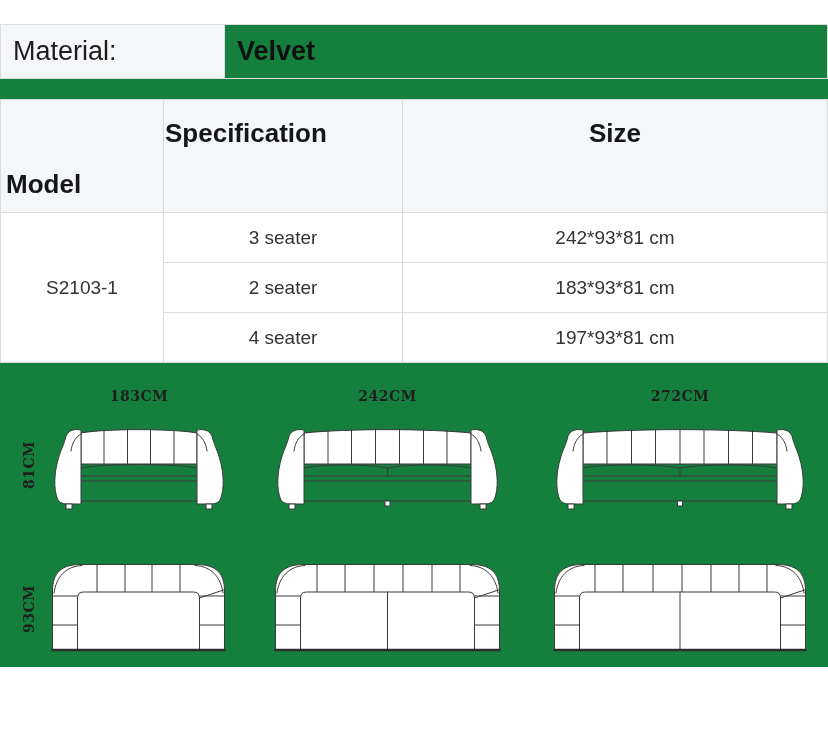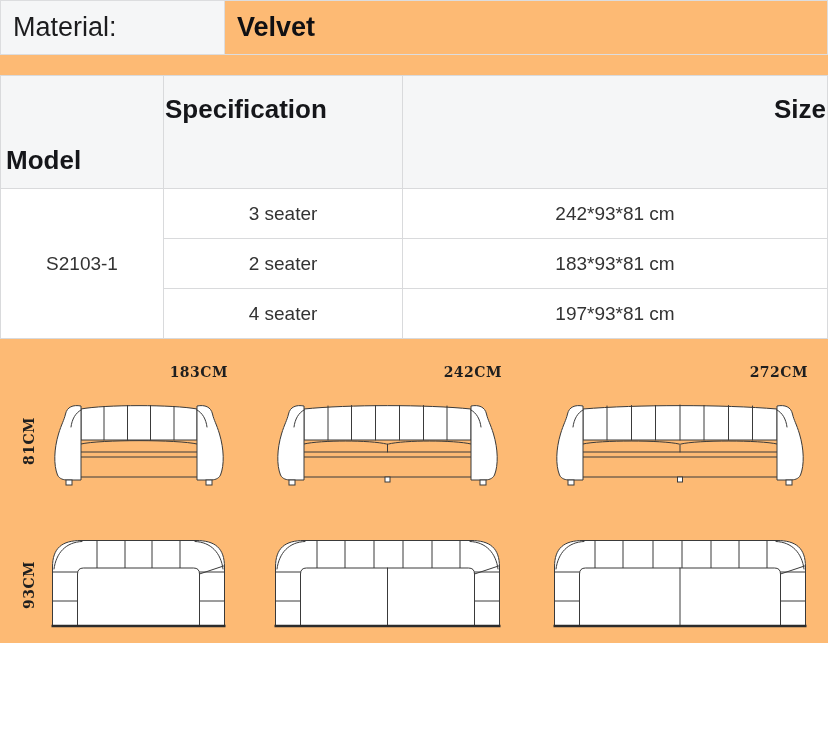--- a/index.html
+++ b/index.html
@@ -1,46 +1,46 @@
 <!DOCTYPE html>
 <html><head>
 <meta charset="utf-8">
 <style>
   html,body{margin:0;padding:0;background:#fff;}
   .page{
-    position:relative;width:828px;height:643px;background:#fdba74;
-    font-family:"Liberation Sans", sans-serif;overflow:hidden;
+    position:relative;width:828px;height:643px;background:#15803d;
+    font-family:"Liberation Sans", sans-serif;overflow:hidden;margin-top:24px;
   }
 
   
   .material-table{position:absolute;left:0;top:0;width:828px;border-collapse:collapse;}
   .material-table td{border:1px solid #dcdddf;height:51px;vertical-align:middle;}
   .mat-label{width:210px;background:#f5f6f7;padding-left:12px;font-size:27px;color:#1c1c1e;}
   .mat-value{padding-left:12px;font-size:27px;font-weight:bold;color:#101013;}
 
   
   .spec-table{position:absolute;left:0;top:75px;width:828px;border-collapse:collapse;table-layout:fixed;}
   .spec-table th,.spec-table td{border:1px solid #d9dadc;}
   .spec-table th{background:#f5f6f7;height:93px;font-size:26px;color:#15161a;font-weight:bold;}
   .th-model{width:157px;text-align:left;vertical-align:bottom;padding:0 0 12px 5px;}
   .th-spec{width:236px;text-align:left;vertical-align:top;padding-top:18px;}
-  .th-size{text-align:right;vertical-align:top;padding-top:18px;}
+  .th-size{text-align:center;vertical-align:top;padding-top:18px;}
   .spec-table tbody td{height:47px;text-align:center;vertical-align:middle;font-size:19px;color:#333333;background:#ffffff;}
   .model-cell{font-size:19px;color:#333333;}
 
   
   .diagram-svg{position:absolute;display:block;}
   .ln{fill:none;stroke:#3a3a3a;stroke-width:2;stroke-linecap:round;stroke-linejoin:round;}
   .fillw{fill:#ffffff;stroke:#3a3a3a;stroke-width:2;stroke-linejoin:round;}
   .heavy{fill:none;stroke:#2c2c2c;stroke-width:5;}
   .foot{fill:#ffffff;stroke:#3a3a3a;stroke-width:2;}
 
   .dim-label{
     position:absolute;font-family:"DejaVu Serif", serif;font-weight:bold;
-    font-size:14px;color:#1f1f1f;text-align:right;letter-spacing:0.5px;white-space:nowrap;
+    font-size:14px;color:#1f1f1f;text-align:center;letter-spacing:0.5px;white-space:nowrap;
   }
   .vlabel{
     position:absolute;transform:translate(-50%,-50%) rotate(-90deg);
     font-family:"DejaVu Serif", serif;font-weight:bold;font-size:14px;color:#1f1f1f;
     letter-spacing:0.5px;white-space:nowrap;
   }
   .code-label{
     position:absolute;font-family:"DejaVu Serif", serif;font-weight:normal;
     font-size:15px;color:#1f1f1f;text-align:center;letter-spacing:0.5px;
   }

